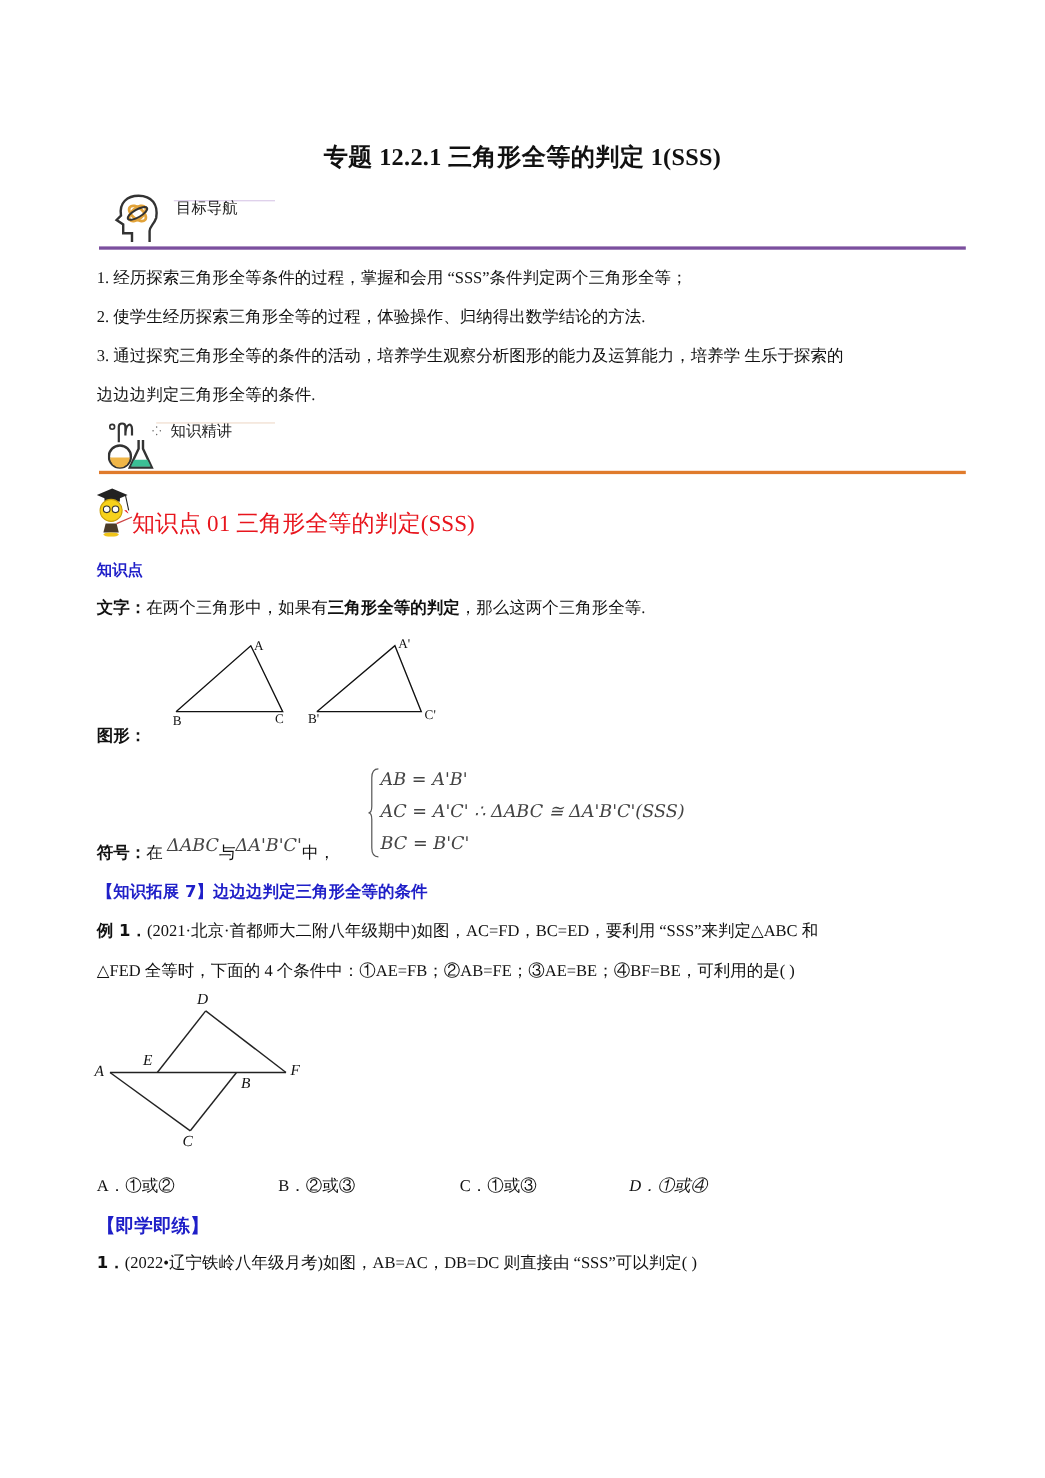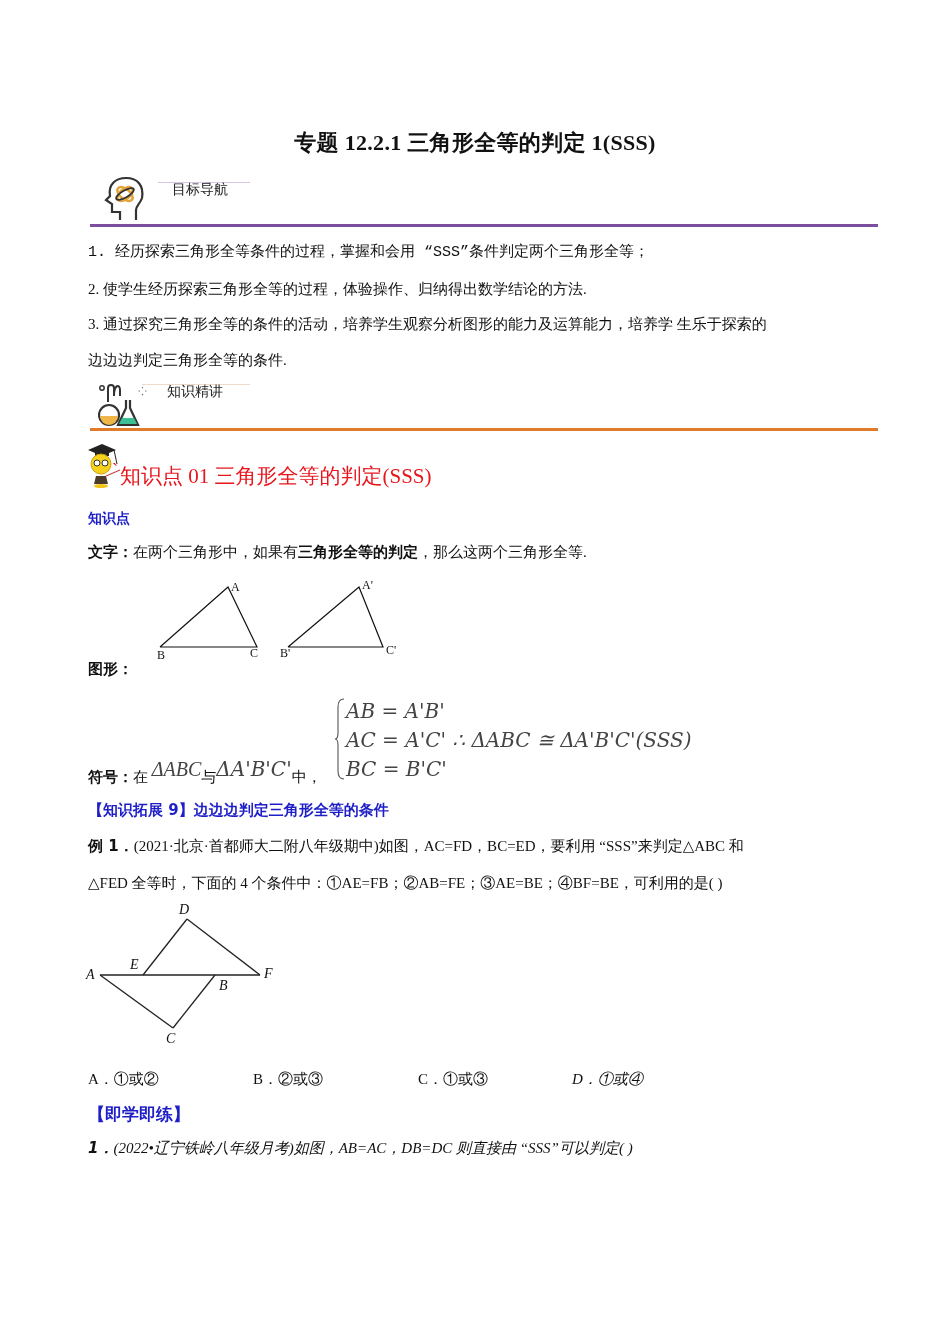--- a/index.html
+++ b/index.html
@@ -1,49 +1,49 @@
 <!DOCTYPE html>
 <html><head>
 <meta charset="utf-8">
 <style>
   html, body { margin:0; padding:0; background:#ffffff; }
   body { width:950px; height:1344px; position:relative; overflow:hidden;
          font-family:"Liberation Serif","DejaVu Serif",serif; color:#111; }
   .abs { position:absolute; }
   .title { left:0; width:950px; top:128px; text-align:center; font-size:22px; font-weight:bold; letter-spacing:0.3px; }
-  .sec-label { font-size:14px; font-family:"DejaVu Serif",serif; color:#222;margin-left:12px; }
+  .sec-label { font-size:14px; font-family:"DejaVu Serif",serif; color:#222; }
   .rule-purple { left:90px; width:788px; top:224px; height:3px; background:#7b4f9e; }
   .rule-orange { left:90px; width:788px; top:428px; height:3px; background:#e07b2c; }
   .thin-top-p { left:158px; top:182px; width:92px; height:1px; background:#d8c6e6; }
   .thin-top-o { left:142px; top:384px; width:108px; height:1px; background:#eedac8; }
   .body-line { left:88px; font-size:15px; line-height:20px; }
   .kp-title { left:120px; top:462px; font-size:21px; color:#e8151d; }
   .blue-bold { color:#1f1fc8; font-weight:bold; font-family:"DejaVu Sans",sans-serif; font-size:14px; }
   .bold-sans { font-weight:bold; font-family:"DejaVu Sans",sans-serif; }
-  .math { font-family:"DejaVu Serif",serif; font-style:italic; color:#444; font-size:20px; }
+  .math { font-family:"DejaVu Serif",serif; font-style:italic; color:#444; font-size:16px; }
   .lbl { font-size:12px; font-family:"Liberation Serif",serif; }
   .lbl-i { font-size:14px; font-style:italic; font-family:"Liberation Serif",serif; }
   svg { position:absolute; }
 </style>
 </head>
 <body>
 
 <div class="abs title">专题 12.2.1 三角形全等的判定 1(SSS)</div>
 
 <svg style="left:100px;top:176px;" width="50" height="48" viewBox="0 0 50 48">
   <path d="M20 44 V36 H12 V28 L6 24 L10 20 C8 8 16 2 26 2 C38 2 44 10 42 22 C40 28 36 30 36 34 V44" fill="none" stroke="#333" stroke-width="2.2"></path>
   <ellipse cx="25" cy="18" rx="9" ry="5" fill="none" stroke="#e2a33a" stroke-width="2.5" transform="rotate(40 25 18)"></ellipse>
   <ellipse cx="25" cy="18" rx="9" ry="5" fill="none" stroke="#e2a33a" stroke-width="2.5" transform="rotate(-40 25 18)"></ellipse>
   <ellipse cx="25" cy="18" rx="10" ry="3.5" fill="none" stroke="#333" stroke-width="1.8" transform="rotate(-30 25 18)"></ellipse>
 </svg>
 <div class="abs thin-top-p"></div>
 <div class="abs sec-label" style="left:160px;top:181px;">目标导航</div>
 <div class="abs rule-purple"></div>
 
-<div class="abs body-line" style="top:243px;font-family:Liberation Mono, monospace;">1. 经历探索三角形全等条件的过程，掌握和会用 “SSS”条件判定两个三角形全等；</div>
+<div class="abs body-line" style="top:243px;">1. 经历探索三角形全等条件的过程，掌握和会用 “SSS”条件判定两个三角形全等；</div>
 <div class="abs body-line" style="top:279px;">2. 使学生经历探索三角形全等的过程，体验操作、归纳得出数学结论的方法.</div>
 <div class="abs body-line" style="top:314px;">3. 通过探究三角形全等的条件的活动，培养学生观察分析图形的能力及运算能力，培养学  生乐于探索的</div>
 <div class="abs body-line" style="top:350px;">边边边判定三角形全等的条件.</div>
 
 <svg style="left:98px;top:382px;" width="48" height="46" viewBox="0 0 48 46">
   <circle cx="4" cy="6" r="2.2" fill="none" stroke="#333" stroke-width="1.5"></circle>
   <path d="M10 20 V6 C10 2 16 2 16 6 V14 C16 2 22 2 22 8 V14" fill="none" stroke="#333" stroke-width="2"></path>
   <circle cx="11" cy="33" r="10" fill="none" stroke="#333" stroke-width="2.2"></circle>
   <path d="M2 34 A9 9 0 0 0 20 34 Z" fill="#f0b648"></path>
   <path d="M28 18 V26 L20 43 H40 L32 26 V18" fill="none" stroke="#333" stroke-width="2.2"></path>
@@ -82,31 +82,31 @@
 <div class="abs lbl" style="left:157px;top:648px;">B</div>
 <div class="abs lbl" style="left:250px;top:646px;">C</div>
 <div class="abs lbl" style="left:362px;top:578px;">A'</div>
 <div class="abs lbl" style="left:280px;top:646px;">B'</div>
 <div class="abs lbl" style="left:386px;top:643px;">C'</div>
 
 <div class="abs body-line bold-sans" style="top:659px;">图形：</div>
 
 <div class="abs body-line" style="top:765px;">
   <span class="bold-sans">符号：</span><span>在</span>
-  <span class="math" style="position:relative;top:-6px;font-family:Liberation Serif, serif;">ΔABC</span><span>与</span><span class="math" style="position:relative;top:-6px;">ΔA'B'C'</span><span>中，</span>
+  <span class="math" style="position:relative;top:-6px;">ΔABC</span><span>与</span><span class="math" style="position:relative;top:-6px;">ΔA'B'C'</span><span>中，</span>
 </div>
 
 <svg style="left:334px;top:697px;" width="12" height="84" viewBox="0 0 12 84">
   <path d="M10 2 Q4 2 4 10 V36 Q4 42 1 42 Q4 42 4 48 V74 Q4 82 10 82" fill="none" stroke="#555" stroke-width="1.1"></path>
 </svg>
 <div class="abs math" style="left:346px;top:699px;">AB = A'B'</div>
 <div class="abs math" style="left:346px;top:728px;">AC = A'C' ∴ ΔABC ≅ ΔA'B'C'(SSS)</div>
 <div class="abs math" style="left:346px;top:757px;">BC = B'C'</div>
 
-<div class="abs blue-bold" style="left:88px;top:801px;font-size:15px;">【知识拓展 9】边边边判定三角形全等的条件</div>
+<div class="abs blue-bold" style="left:88px;top:801px;font-size:15px;">【知识拓展 7】边边边判定三角形全等的条件</div>
 
 <div class="abs body-line" style="top:836px;">
   <span class="bold-sans">例 1．</span><span>(2021·北京·首都师大二附八年级期中)如图，AC=FD，BC=ED，要利用 “SSS”来判定△ABC 和</span>
 </div>
 <div class="abs body-line" style="top:873px;">△FED 全等时，下面的 4 个条件中：①AE=FB；②AB=FE；③AE=BE；④BF=BE，可利用的是(      )</div>
 
 <svg style="left:80px;top:895px;" width="220" height="160" viewBox="0 0 220 160">
   <line x1="20" y1="80" x2="180" y2="80" stroke="#222" stroke-width="1.3"></line>
   <line x1="63" y1="80" x2="107" y2="24" stroke="#222" stroke-width="1.3"></line>
   <line x1="107" y1="24" x2="180" y2="80" stroke="#222" stroke-width="1.3"></line>
@@ -119,15 +119,15 @@
 <div class="abs lbl-i" style="left:264px;top:966px;">F</div>
 <div class="abs lbl-i" style="left:219px;top:978px;">B</div>
 <div class="abs lbl-i" style="left:166px;top:1031px;">C</div>
 
 <div class="abs body-line" style="left:88px;top:1069px;text-align:center;">A．①或②</div>
 <div class="abs body-line" style="left:253px;top:1069px;">B．②或③</div>
 <div class="abs body-line" style="left:418px;top:1069px;">C．①或③</div>
 <div class="abs body-line" style="left:572px;top:1069px;font-style:italic;">D．①或④</div>
 
 <div class="abs blue-bold" style="left:88px;top:1103px;font-size:17px;">【即学即练】</div>
-<div class="abs body-line" style="top:1138px;font-style:italic;">
+<div class="abs body-line" style="top:1138px;">
   <span class="bold-sans">1．</span><span>(2022•辽宁铁岭八年级月考)如图，AB=AC，DB=DC 则直接由 “SSS”可以判定(      )</span>
 </div>
 
 </body></html>

